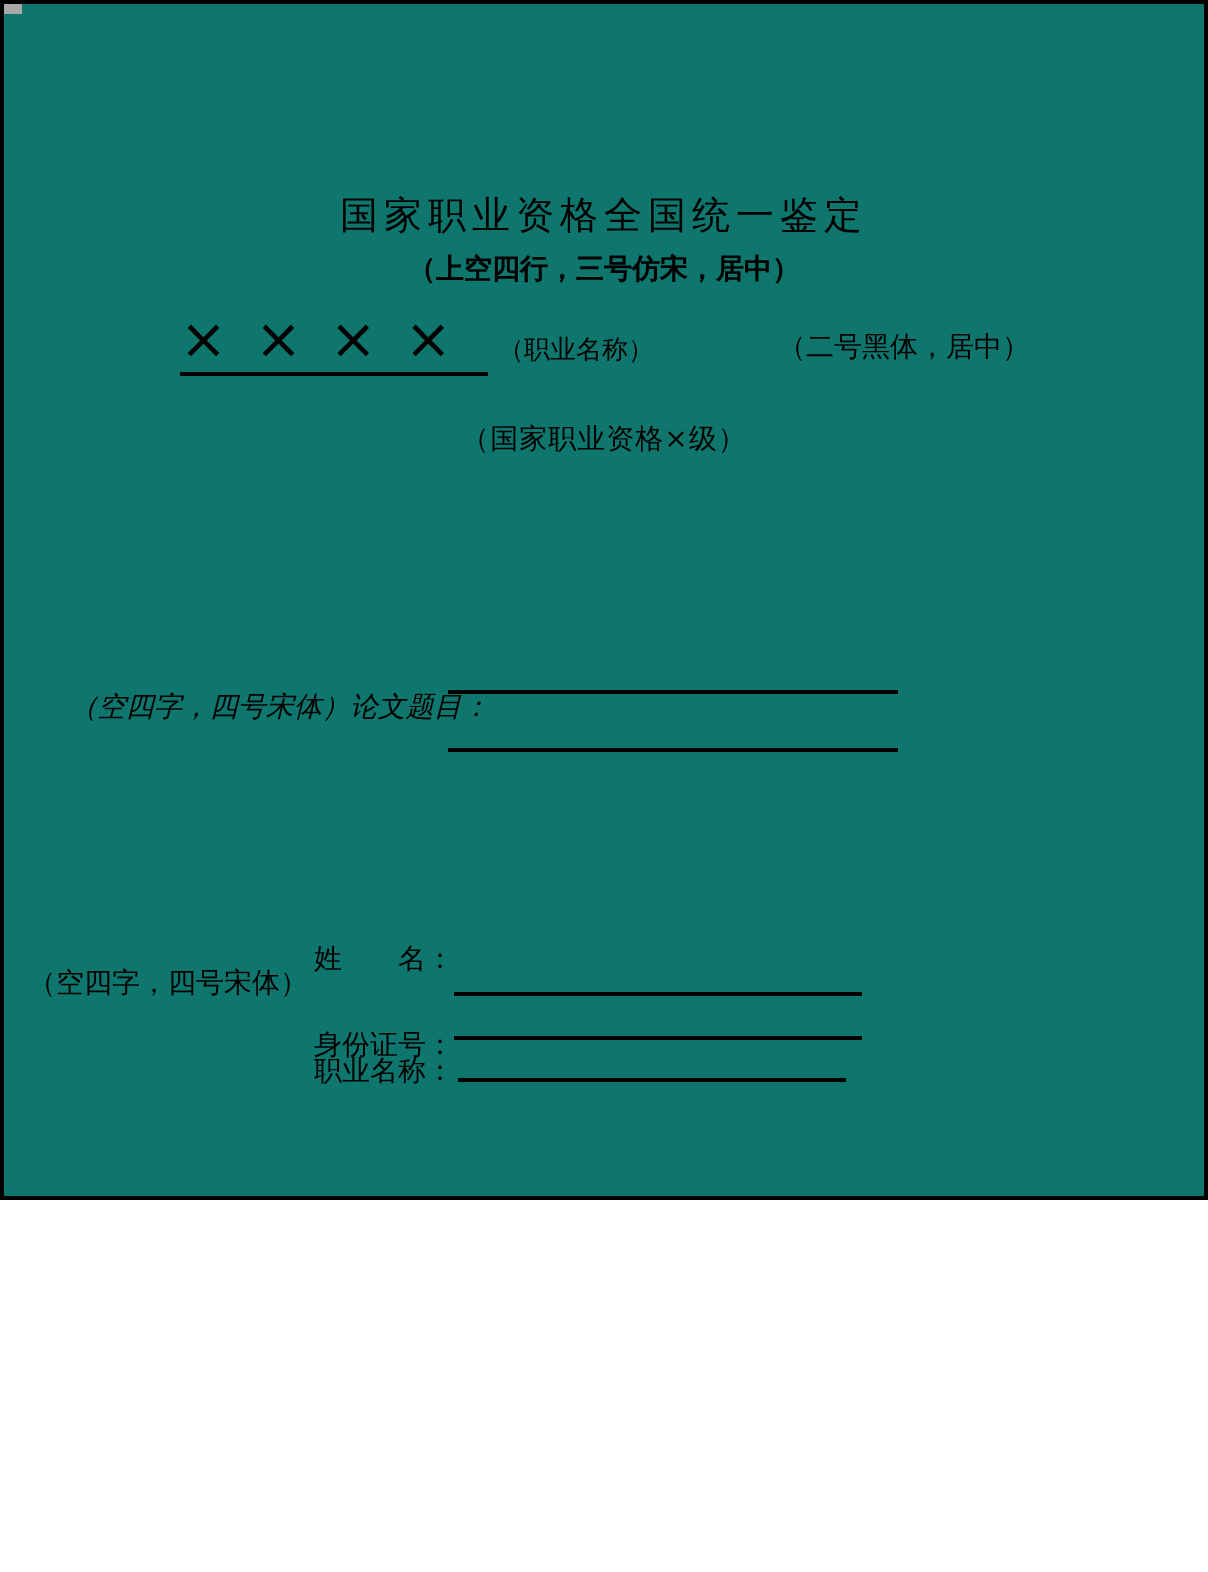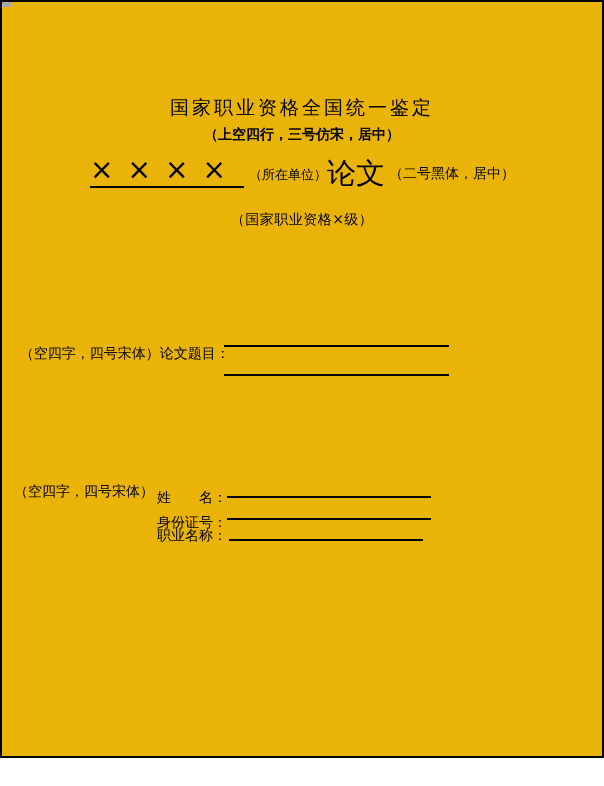--- a/index.html
+++ b/index.html
@@ -5,24 +5,24 @@
   html, body {
     margin: 0;
     padding: 0;
     background: #ffffff;
     font-family: "DejaVu Serif", "Liberation Serif", serif;
     color: #000000;
   }
   .page {
     position: relative;
     width: 604px;
-    height: 758px;
+    height: 600px;
     box-sizing: border-box;
     border: 2px solid #000000;
-    background: #eab308;
+    background: #0f766e;
     overflow: hidden;
   }
   .corner-mark {
     position: absolute;
     left: 0;
     top: 0;
     width: 9px;
     height: 5px;
     background: #a8a8a8;
     z-index: 3;
@@ -72,24 +72,24 @@
     left: 387px;
     top: 163px;
     font-size: 14px;
   }
   .level-note {
     top: 209px;
     font-size: 14px;
     letter-spacing: 0.5px;
   }
   .label-14 { font-size: 14px; }
-  .block1-label { left: 0; top: 327px; }
+  .block1-label { left: 15px; top: 327px; font-style: italic; }
   .block2-format-label { left: 12px; top: 481px; }
   .field-label { left: 155px; }
-  .row-name   { top: 487px; }
+  .row-name   { top: 469px; }
   .row-id     { top: 512px; }
   .row-unit   { top: 525px; }
   .fill-line {
     position: absolute;
     border-top: 2px solid #000000;
     height: 0;
   }
   .u-title-1 { left: 222px; top: 343px; width: 225px; }
   .u-title-2 { left: 222px; top: 372px; width: 225px; }
   .u-name    { left: 225px; top: 494px; width: 204px; }
@@ -102,23 +102,22 @@
 <div class="page">
 
   <div class="corner-mark"></div>
 
   <div class="abs centered doc-title">国家职业资格全国统一鉴定</div>
 
   <div class="abs centered doc-title-note">（上空四行，三号仿宋，居中）</div>
 
   <div class="abs xrow">×××××</div>
 
-  <div class="abs occupation-note">（所在单位）</div>
+  <div class="abs occupation-note">（职业名称）</div>
 
-  <div class="abs thesis-word">论文</div>
 
   <div class="abs format-note-2">（二号黑体，居中）</div>
 
   <div class="abs centered level-note">（国家职业资格×级）</div>
 
   <div class="abs label-14 block1-label">
     <span>（空四字，四号宋体）</span><span>论文题目：</span>
   </div>
 
   <div class="fill-line u-title-1"></div>

